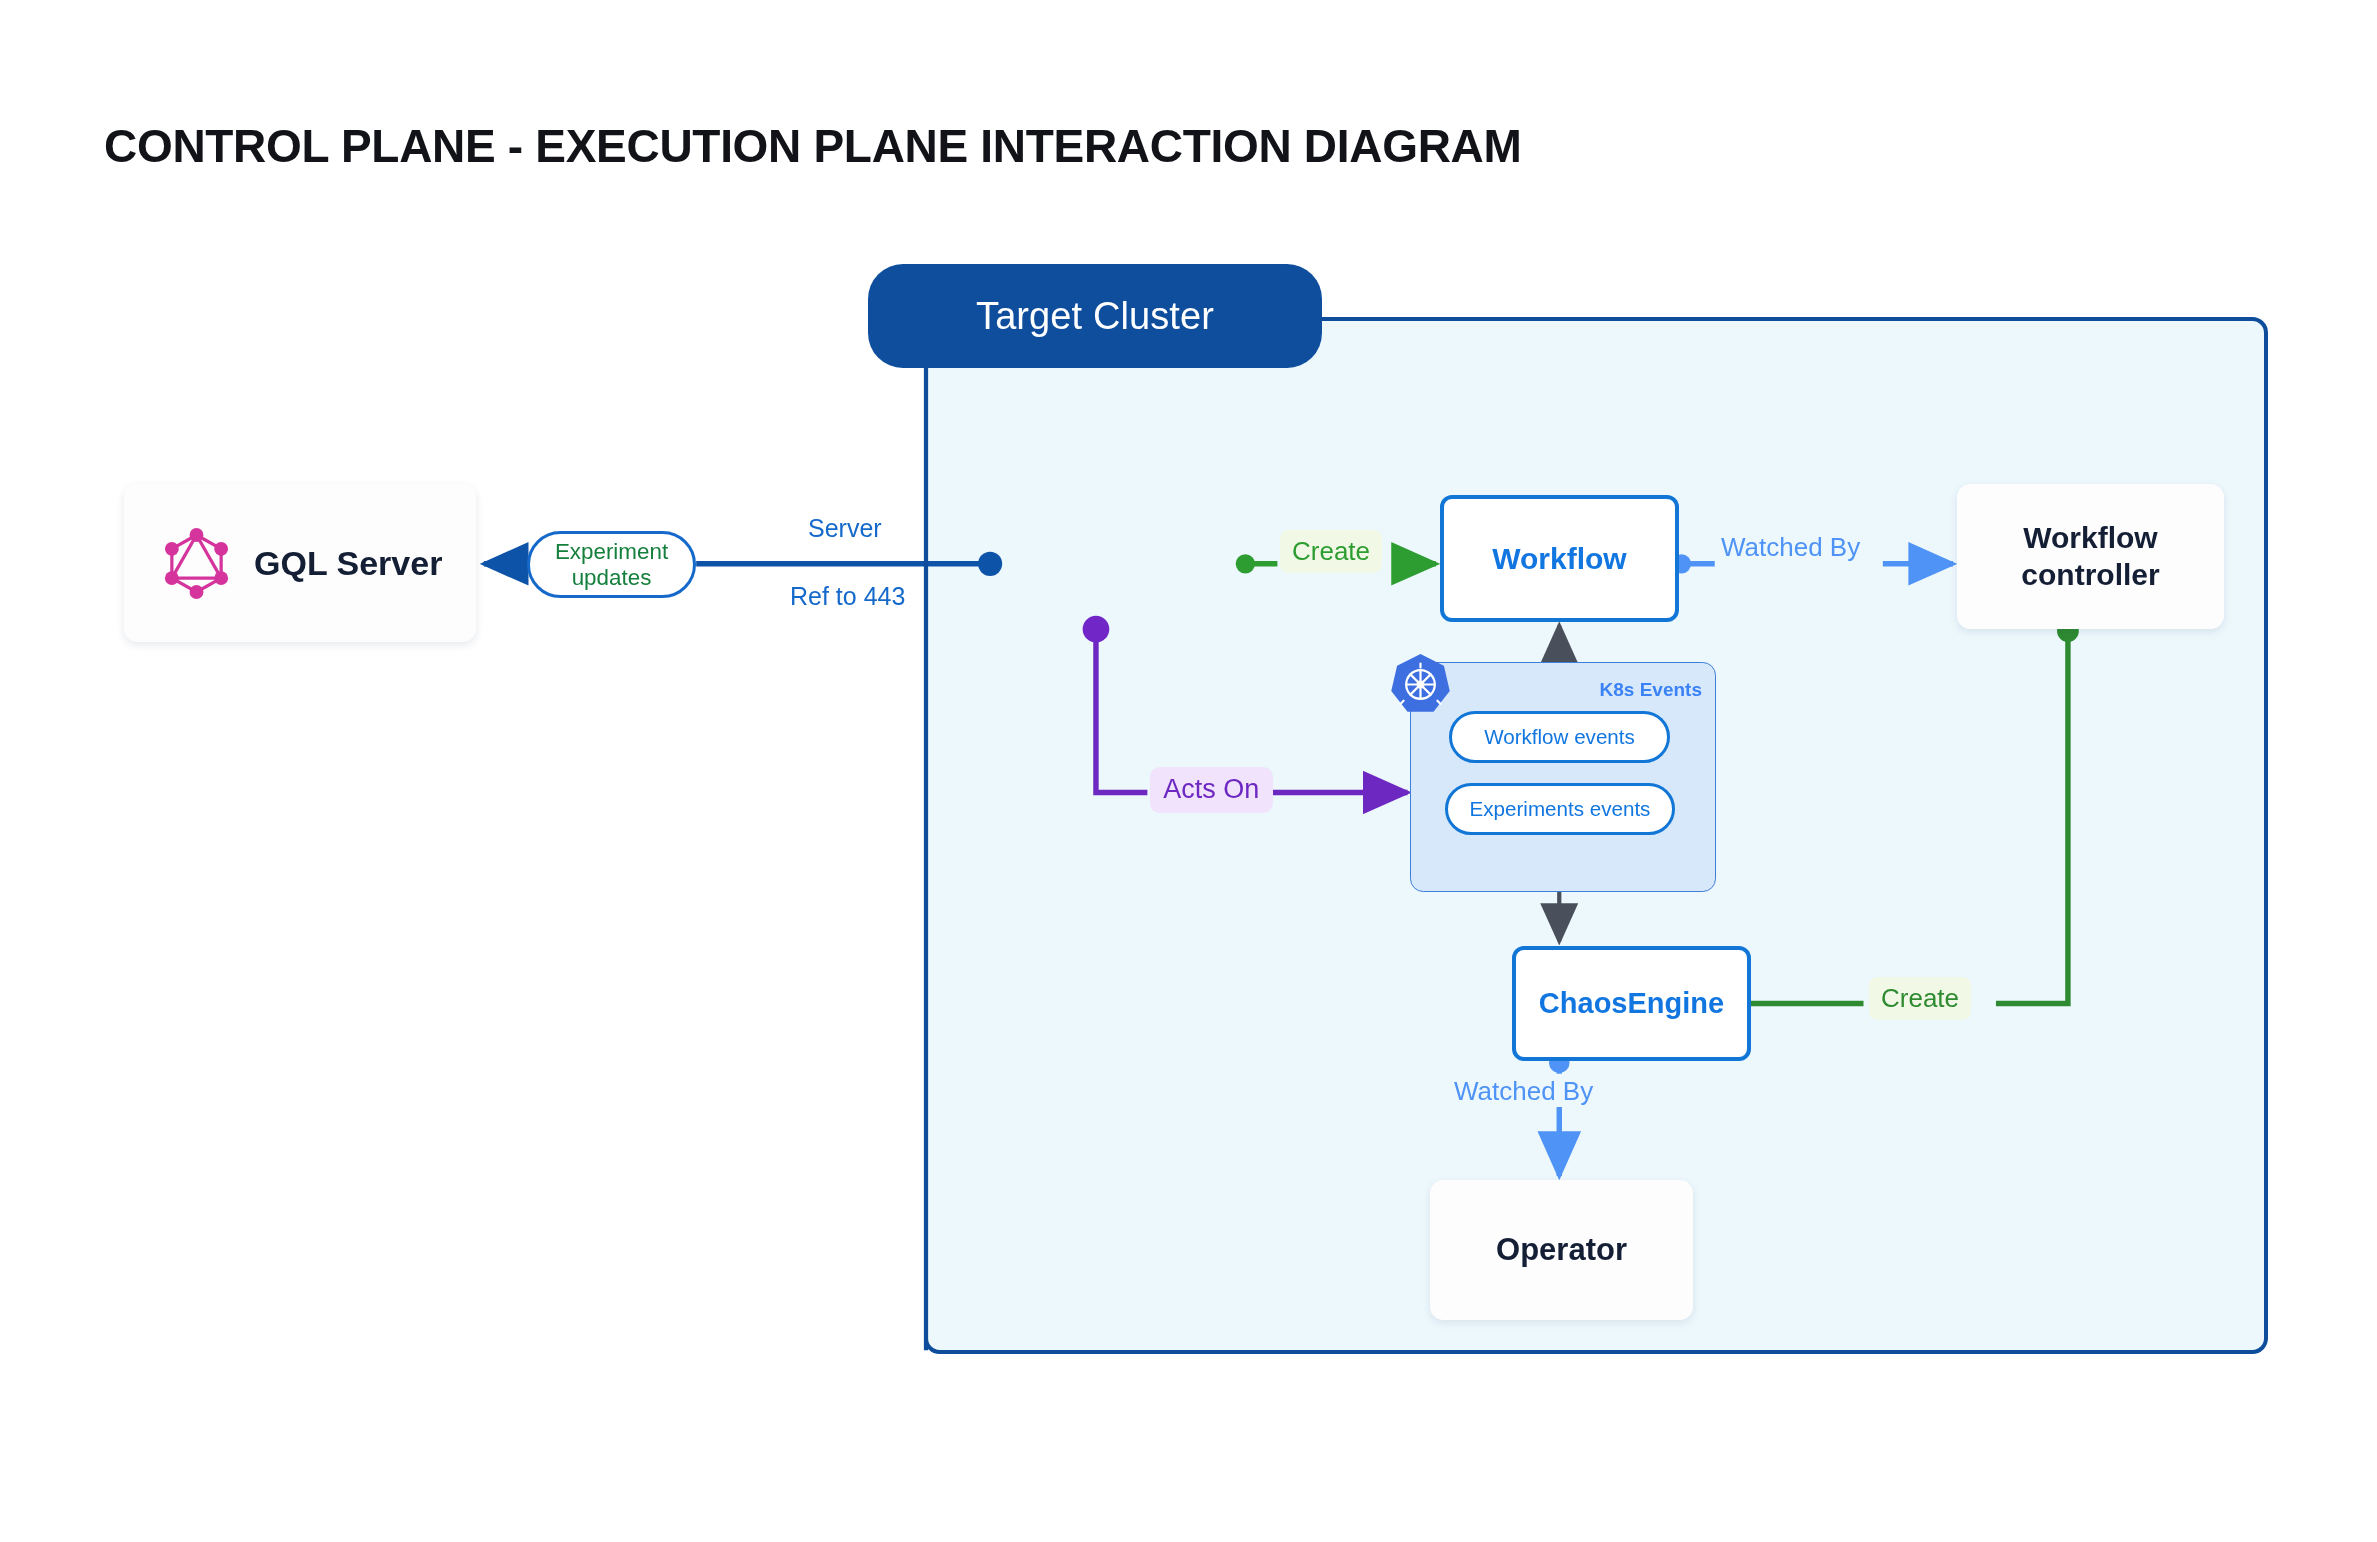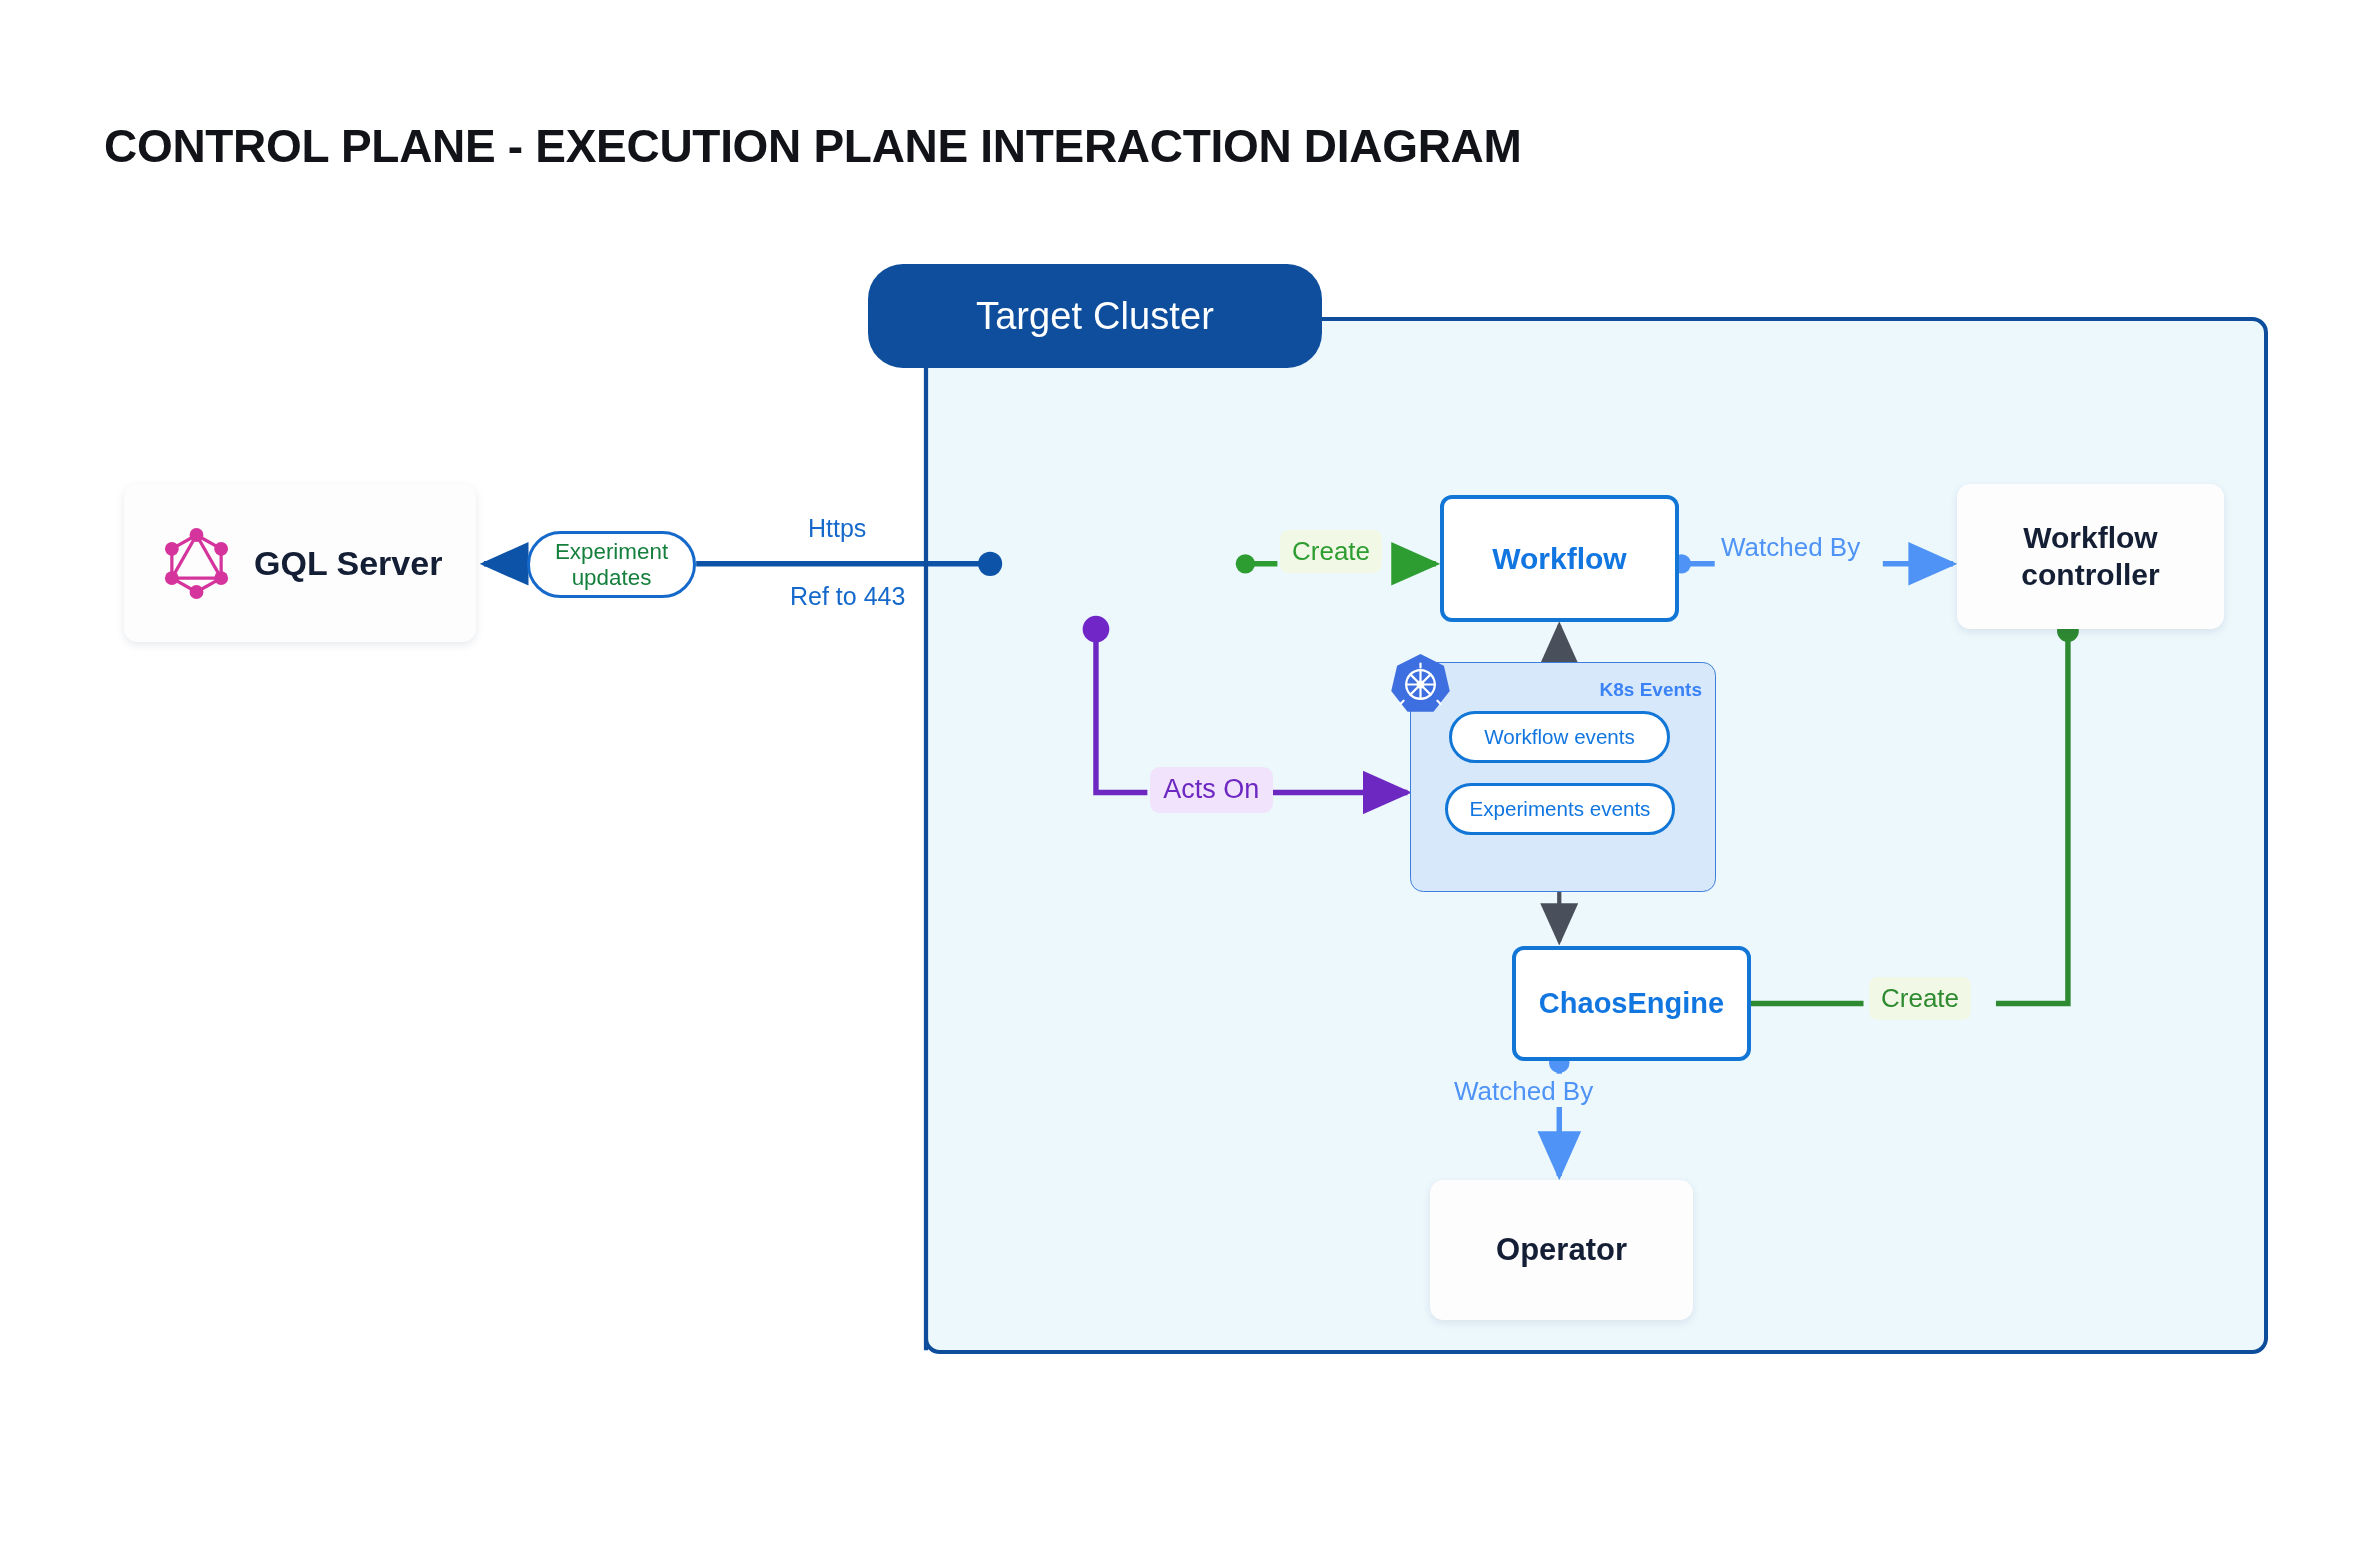--- a/index.html
+++ b/index.html
@@ -446,21 +446,21 @@
   </div>
   <div class="event-pill" id="pill-experiments-events">
     <span>Experiments events</span>
   </div>
 
   <div class="edge-label" id="label-experiment-updates">
     <span>Experiment</span>
     <span>updates</span>
   </div>
 
-  <div class="edge-label" id="label-https">Https</div>
+  <div class="edge-label" id="label-https">Server</div>
   <div class="edge-label" id="label-ref443">Ref to 443</div>
   <div class="edge-label" id="label-create-1">Create</div>
   <div class="edge-label" id="label-watched-by-1">Watched By</div>
   <div class="edge-label" id="label-acts-on">Acts On</div>
   <div class="edge-label" id="label-create-2">Create</div>
   <div class="edge-label" id="label-watched-by-2">Watched By</div>
 
 </div>
 
 

